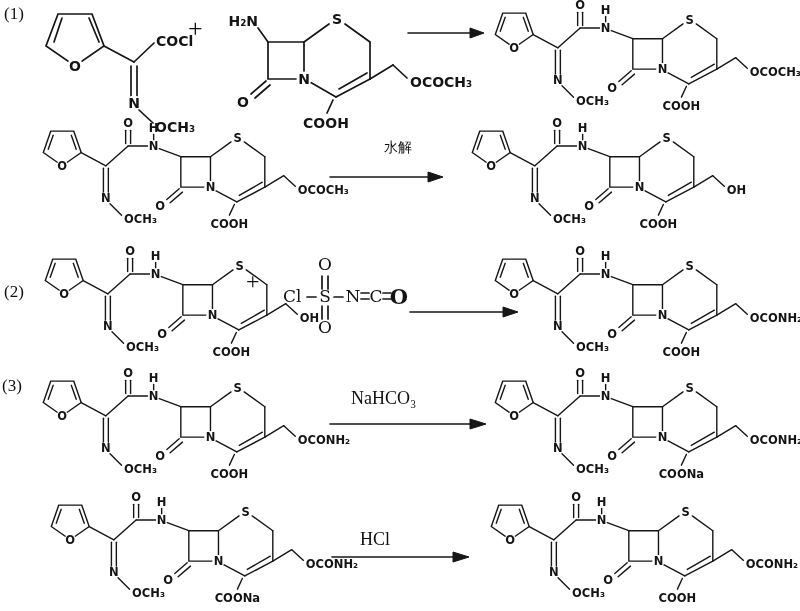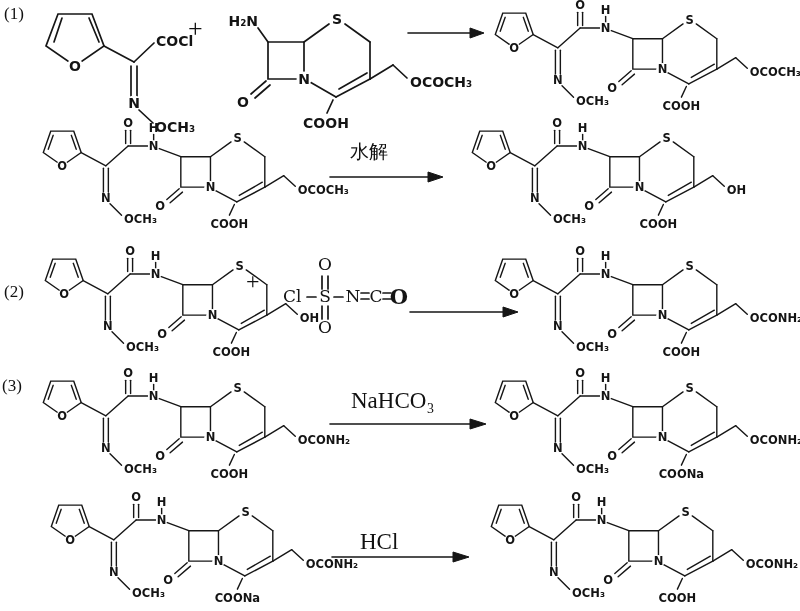--- a/index.html
+++ b/index.html
@@ -22,22 +22,22 @@
     text-anchor:middle;
   }
   svg text.t-start{text-anchor:start;}
   svg text.t-end{text-anchor:end;}
   .csi text{font-family:"DejaVu Serif","Liberation Serif",serif;font-weight:400;font-size:17px;}
   .csi text.big{font-size:21px;font-weight:700;}
   .arrow line{stroke-width:1.6;}
   .arrow polygon{fill:#161616;stroke:#161616;stroke-width:1;}
   .step-label{font-size:17px;}
   .plus{font-size:26px;font-weight:400;}
-  .reagent-label{font-size:23px;}
-  .reagent-label.cjk{font-size:19px;font-family:"DejaVu Sans",sans-serif;}
+  .reagent-label{font-size:18px;}
+  .reagent-label.cjk{font-size:14px;font-family:"DejaVu Sans",sans-serif;margin-left:34px;}
 </style>
 </head>
 <body>
 
 <div id="sheet">
 
   <div class="abs step-label" style="left:4px;top:4px;">(1)</div>
 
   <div class="abs" style="left:24px;top:2px;width:200px;height:140px;">
     <svg viewBox="0 0 200 140" width="200" height="140">

